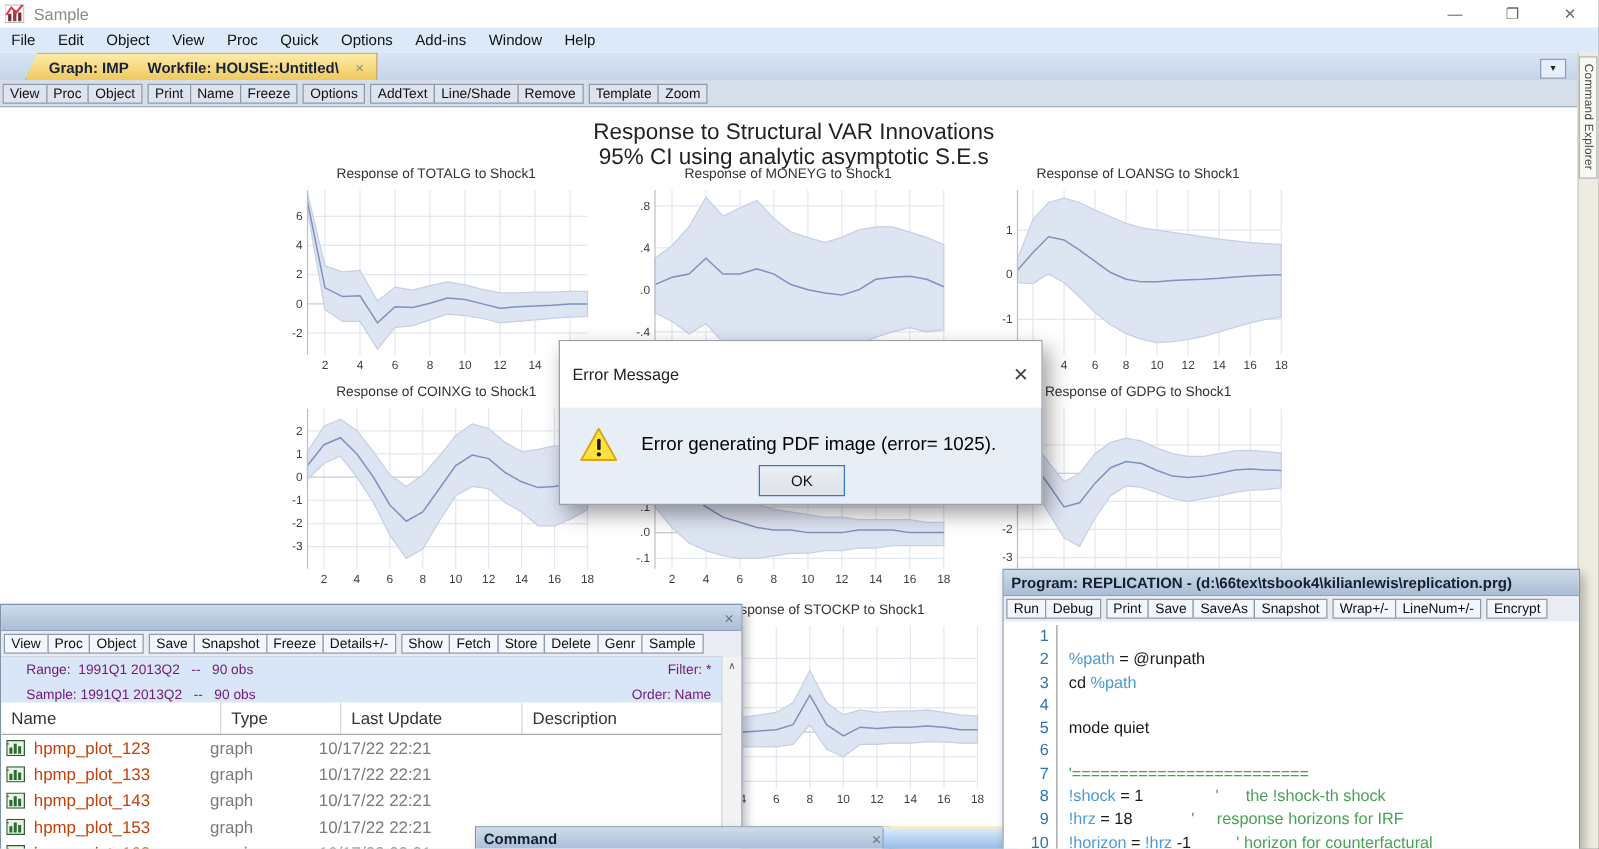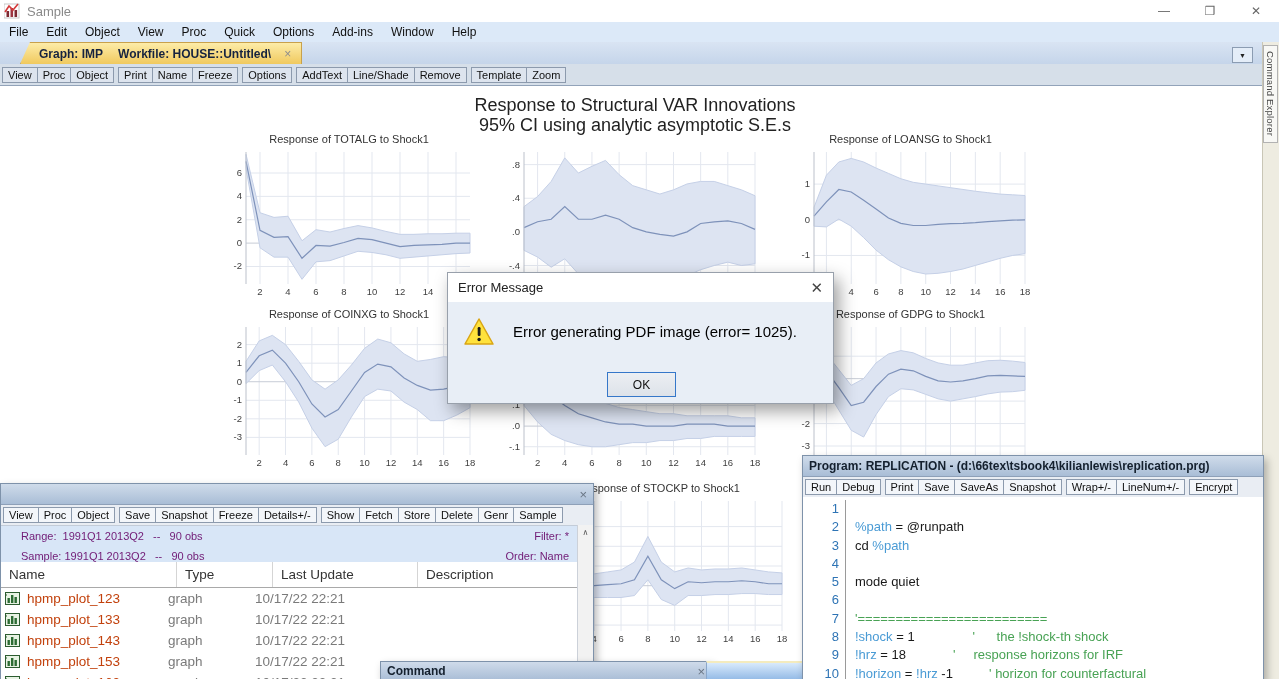--- a/index.html
+++ b/index.html
@@ -62,21 +62,21 @@
   .cl .lc{padding-left:9px;}
   .kw{color:#4a9bd5;}.tx{color:#1a1a1a;}.cm{color:#48a254;}
   
   #command{left:380px;top:661px;width:330px;height:18px;z-index:35;}
   #command .wtitle{height:18px;border-bottom:none;}
   .fragment{position:absolute;left:706px;top:661px;width:106px;height:18px;z-index:36;
        background:linear-gradient(#d9eafc,#8db6e4);border-top:2px solid #f4ebbe;border-left:1px solid #8aa7ca;border-right:1px solid #8aa7ca;}
   
   #dialog{position:absolute;left:447px;top:272px;width:385px;height:130px;background:#e8eef6;border:1px solid #98a0ab;
        box-shadow:5px 7px 16px rgba(0,0,0,.38);z-index:50;}
-  .dlg-title{height:29px;background:#fff;display:flex;align-items:center;padding:0 10px;font-size:13px;color:#222;}
+  .dlg-title{height:29px;background:#fff;display:flex;align-items:center;padding:12px 10px;font-size:13px;color:#222;}
   .dlg-x{margin-left:auto;color:#444;font-size:15px;}
   .dlg-body{display:flex;align-items:center;padding:16px 14px 0 16px;}
   .dlg-msg{font-size:15px;color:#000000;margin-left:19px;white-space:nowrap;}
   .dlg-ok{position:absolute;left:159px;top:99px;width:67px;height:23px;background:linear-gradient(#eceff3,#dde2e9);
        border:1px solid #3577c9;font-size:12px;color:#111;display:flex;align-items:center;justify-content:center;}
   
   .right-strip{position:absolute;right:0;top:42px;width:16px;bottom:0;background:#eeece1;border-left:1px solid #c9c6b6;z-index:20;}
   .ce-tab{position:absolute;right:1px;top:3px;width:13px;height:96px;background:#f8f8f5;border:1px solid #b2b2b2;
        writing-mode:vertical-rl;font-size:9.5px;color:#444;display:flex;align-items:center;justify-content:center;letter-spacing:.2px;}
 </style>
@@ -179,20 +179,21 @@
             <text x="68" y="148" text-anchor="middle" font-size="9.5" fill="#3f3f3f" font-family="Liberation Sans, sans-serif">4</text>
             <text x="96" y="148" text-anchor="middle" font-size="9.5" fill="#3f3f3f" font-family="Liberation Sans, sans-serif">6</text>
             <text x="124" y="148" text-anchor="middle" font-size="9.5" fill="#3f3f3f" font-family="Liberation Sans, sans-serif">8</text>
             <text x="152" y="148" text-anchor="middle" font-size="9.5" fill="#3f3f3f" font-family="Liberation Sans, sans-serif">10</text>
             <text x="180" y="148" text-anchor="middle" font-size="9.5" fill="#3f3f3f" font-family="Liberation Sans, sans-serif">12</text>
             <text x="208" y="148" text-anchor="middle" font-size="9.5" fill="#3f3f3f" font-family="Liberation Sans, sans-serif">14</text>
             <text x="236" y="148" text-anchor="middle" font-size="9.5" fill="#3f3f3f" font-family="Liberation Sans, sans-serif">16</text>
           </svg></div>
       </div>
     <div class="sub" style="left:498px;top:47px;width:265px;height:166px">
+        <div class="subtitle">Response of MONEYG to Shock1</div>
         <div class="plot"><svg width="265" height="152">
             <line x1="39.588235294117645" y1="5" x2="39.588235294117645" y2="137" stroke="#e3e7ef"></line>
             <line x1="66.76470588235294" y1="5" x2="66.76470588235294" y2="137" stroke="#e3e7ef"></line>
             <line x1="93.94117647058823" y1="5" x2="93.94117647058823" y2="137" stroke="#e3e7ef"></line>
             <line x1="121.11764705882352" y1="5" x2="121.11764705882352" y2="137" stroke="#e3e7ef"></line>
             <line x1="148.29411764705884" y1="5" x2="148.29411764705884" y2="137" stroke="#e3e7ef"></line>
             <line x1="175.47058823529412" y1="5" x2="175.47058823529412" y2="137" stroke="#e3e7ef"></line>
             <line x1="202.6470588235294" y1="5" x2="202.6470588235294" y2="137" stroke="#e3e7ef"></line>
             <line x1="229.8235294117647" y1="5" x2="229.8235294117647" y2="137" stroke="#e3e7ef"></line>
             <line x1="257" y1="5" x2="257" y2="137" stroke="#e3e7ef"></line>

